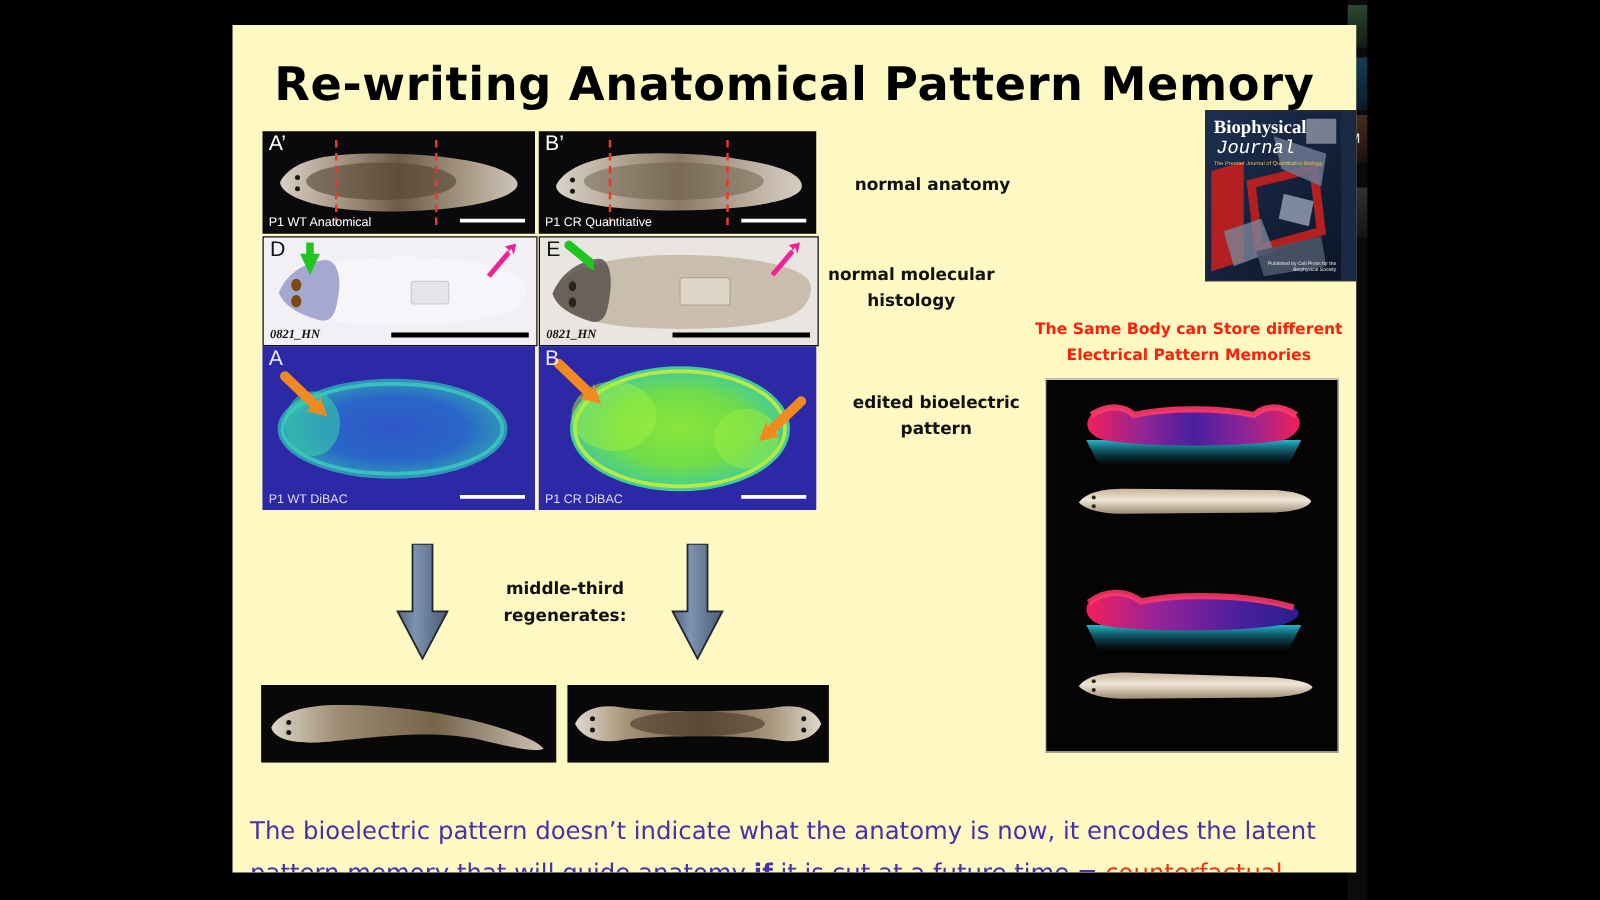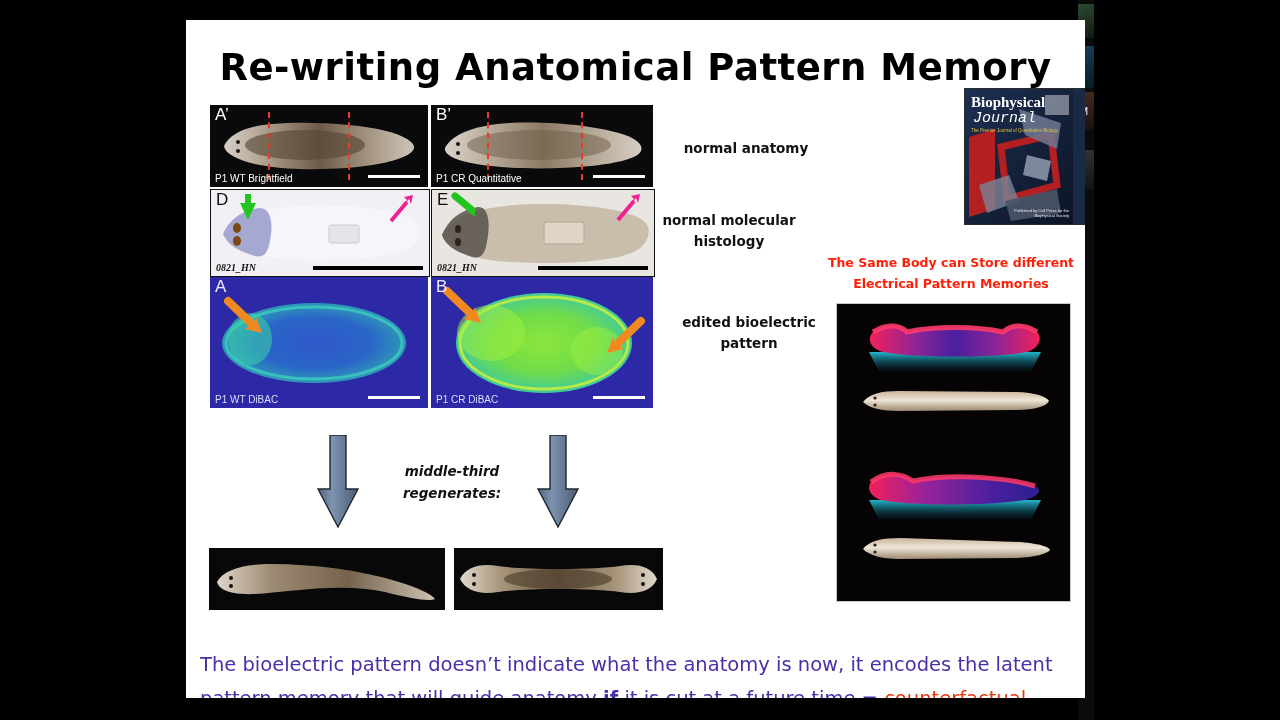--- a/index.html
+++ b/index.html
@@ -10,21 +10,21 @@
   
   #edge-sliver{position:absolute;left:1078px;top:0;width:16px;height:720px;background:#0b0b0b;overflow:hidden;}
   #edge-sliver .thumb{position:absolute;left:0;width:16px;}
   #edge-sliver .t1{top:4px;height:34px;background:linear-gradient(160deg,#2d4a33,#101a12);}
   #edge-sliver .t2{top:46px;height:42px;background:linear-gradient(160deg,#16405a,#0a1a24);}
   #edge-sliver .t3{top:92px;height:38px;background:linear-gradient(160deg,#4a2d20,#1a100b);}
   #edge-sliver .t4{top:150px;height:40px;background:linear-gradient(160deg,#343434,#121212);}
   #edge-sliver .sliver-text{position:absolute;left:1px;top:106px;color:#efefef;font-size:11px;font-family:"Liberation Sans",sans-serif;line-height:1;}
 
   
-  #slide{position:absolute;left:186px;top:20px;width:899px;height:678px;background:#ffffff;overflow:hidden;}
+  #slide{position:absolute;left:186px;top:20px;width:899px;height:678px;background:#fef9c3;overflow:hidden;}
 
   #slide-title{
     position:absolute;left:0;top:26px;width:899px;text-align:center;
     font-family:"DejaVu Sans",sans-serif;font-weight:bold;font-size:37px;
     color:#000;letter-spacing:.5px;white-space:nowrap;
   }
 
   
   .fig{position:absolute;overflow:hidden;}
   .fig .plabel{position:absolute;left:5px;top:1px;font-family:"Liberation Sans",sans-serif;font-size:17px;line-height:1;}
@@ -118,21 +118,21 @@
           </linearGradient>
         </defs>
         <path d="M14 41 C20 28 38 21 62 19 C100 16 148 19 176 26 C196 31 205 38 204 43 C203 49 190 55 168 59 C134 65 86 66 56 61 C30 57 15 49 14 41 Z" fill="url(#wbody1)"></path>
         <ellipse cx="95" cy="40" rx="60" ry="15" fill="#564634" opacity="0.62"></ellipse>
         <circle cx="28" cy="37" r="2" fill="#1b1714"></circle>
           <circle cx="28" cy="46" r="2" fill="#1b1714"></circle>
       </svg>
       <div class="cutline" style="left:58px;"></div>
       <div class="cutline" style="left:138px;"></div>
       <div class="plabel">A’</div>
-      <div class="clabel">P1 WT Brightfield</div>
+      <div class="clabel">P1 WT Anatomical</div>
       <div class="scalebar"></div>
     </div>
 
     <div class="fig bf" style="left:245px;top:85px;width:222px;height:82px;">
       <svg class="worm-bf" viewBox="0 0 222 82" style="left:0;top:0;width:222px;height:82px;">
         <defs>
           <linearGradient id="wbody2" x1="0" y1="0" x2="1" y2="0">
             <stop offset="0" stop-color="#d9d2c9"></stop>
               <stop offset="0.2" stop-color="#bdb0a0"></stop>
             <stop offset="0.5" stop-color="#8b7a63"></stop>
@@ -358,21 +358,21 @@
       <defs>
           <linearGradient id="ba2" x1="0" y1="0" x2="1" y2="0">
         <stop offset="0" stop-color="#54657e"></stop>
             <stop offset="0.35" stop-color="#7d93b0"></stop>
             <stop offset="1" stop-color="#4c5c73"></stop>
       </linearGradient>
         </defs>
       <path d="M13 0 L29 0 L29 54 L41 54 L21 92 L1 54 L13 54 Z" fill="url(#ba2)" stroke="#20262f" stroke-width="1.4"></path>
     </svg>
 
-    <div id="middle-third" style="left:186px;top:440px;width:160px;font-style:italic;">
+    <div id="middle-third" style="left:186px;top:440px;width:160px;">
       <div>middle-third</div>
       <div>regenerates:</div>
     </div>
 
     <div class="regen" style="left:23px;top:528px;width:236px;height:62px;">
       <svg viewBox="0 0 236 62" style="position:absolute;left:0;top:0;width:236px;height:62px;">
         <defs>
             <linearGradient id="rw1" x1="0" y1="0" x2="1" y2="0">
           <stop offset="0" stop-color="#ded5ca"></stop>
               <stop offset="0.25" stop-color="#9c8b72"></stop>

